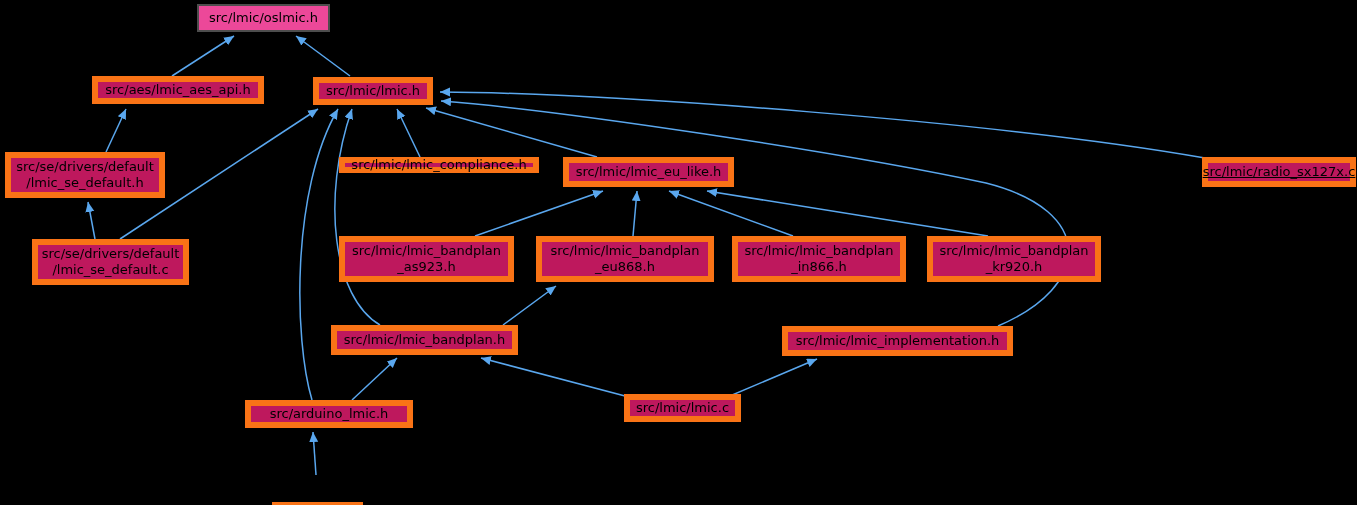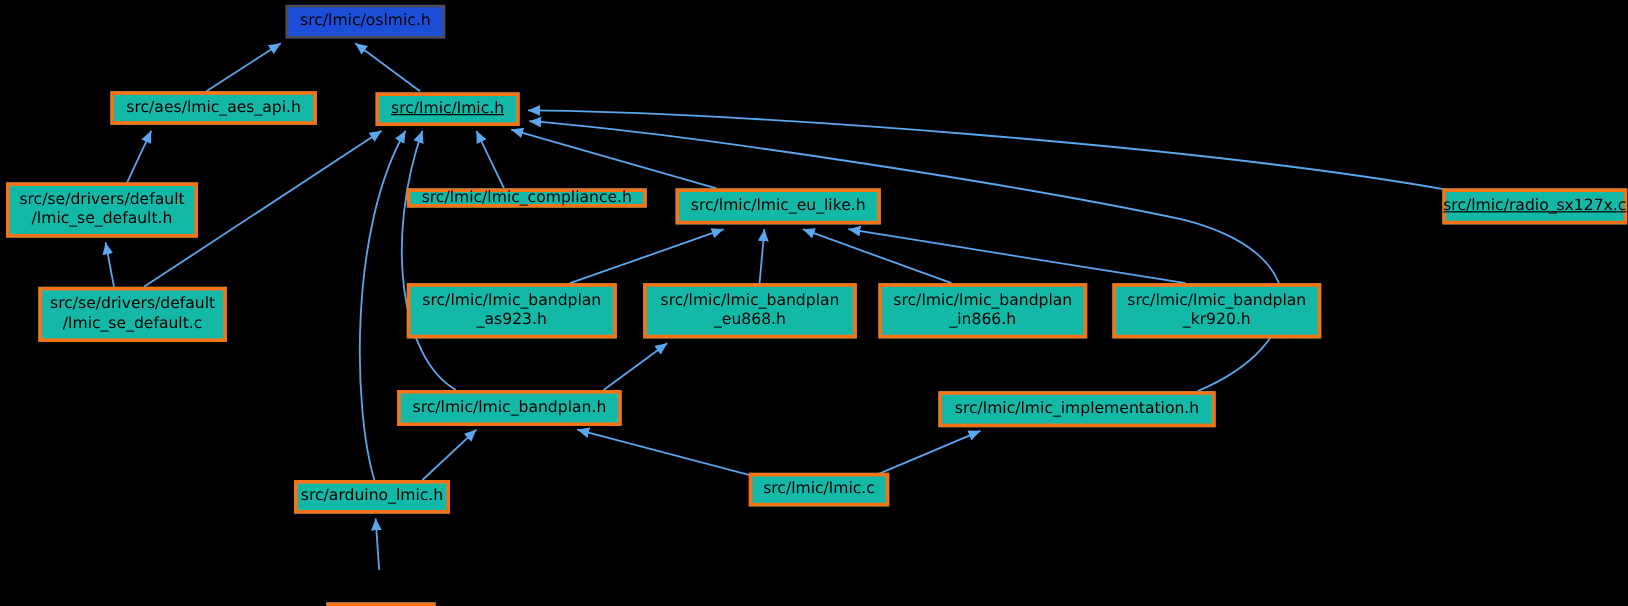--- a/index.html
+++ b/index.html
@@ -6,34 +6,33 @@
   body{
     width:1357px;height:505px;
     background:#000000;
     font-family:"DejaVu Sans","Liberation Sans",sans-serif;
     position:relative;overflow:hidden;
   }
   #graph-canvas{position:absolute;left:0;top:0;}
   .node{
     position:absolute;
     box-sizing:border-box;
-    background:#14b8a6;
-    border:3px solid #f97316;
+    background:#be185d;
+    border:6px solid #f97316;
     color:#000000;
     font-size:13px;
     line-height:1.25;
     display:flex;align-items:center;justify-content:center;
     text-align:center;
     white-space:pre-line;
     cursor:pointer;
   }
   .node.root{
-    background:#1d4ed8;
+    background:#ec4899;
     border:2px solid #4d4d4d;
-    margin-left:41px;
   }
   .edge{fill:none;stroke-width:1.5px;}
 </style>
 </head>
 <body>
 
 <svg id="graph-canvas" width="1357" height="505" viewBox="0 0 1357 505">
     <defs>
       <marker id="arrow" markerUnits="userSpaceOnUse" markerWidth="12" markerHeight="10" refX="10" refY="4.5" orient="auto">
         <path d="M0,0 L10,4.5 L0,9 Z" fill="#5aa7ee"></path>
@@ -56,34 +55,34 @@
     <path d="M988,236 L707,191" class="edge" stroke="#5aa7ee" marker-end="url(#arrow)"></path>
     <path d="M503,325 L556,286" class="edge" stroke="#5aa7ee" marker-end="url(#arrow)"></path>
     <path d="M352,400 L397,358" class="edge" stroke="#5aa7ee" marker-end="url(#arrow)"></path>
     <path d="M644,401 L481,358" class="edge" stroke="#5aa7ee" marker-end="url(#arrow)"></path>
     <path d="M718,401 L817,359" class="edge" stroke="#5aa7ee" marker-end="url(#arrow)"></path>
     <path d="M316,475 L313,432" class="edge" stroke="#5aa7ee" marker-end="url(#arrow)"></path>
   </svg>
 <div id="nodes-layer">
     <div class="node root" style="left: 197px; top: 4px; width: 133px; height: 28px;">src/lmic/oslmic.h</div>
     <div class="node" style="left: 92px; top: 76px; width: 172px; height: 28px;">src/aes/lmic_aes_api.h</div>
-    <div class="node" style="left: 313px; top: 77px; width: 120px; height: 28px; text-decoration: underline;">src/lmic/lmic.h</div>
+    <div class="node" style="left: 313px; top: 77px; width: 120px; height: 28px;">src/lmic/lmic.h</div>
     <div class="node" style="left: 5px; top: 152px; width: 160px; height: 46px;">src/se/drivers/default
 /lmic_se_default.h</div>
     <div class="node" style="left: 339px; top: 157px; width: 200px; height: 16px;">src/lmic/lmic_compliance.h</div>
     <div class="node" style="left: 563px; top: 157px; width: 171px; height: 30px;">src/lmic/lmic_eu_like.h</div>
     <div class="node" style="left: 1202px; top: 157px; width: 154px; height: 30px; text-decoration: underline;">src/lmic/radio_sx127x.c</div>
     <div class="node" style="left: 32px; top: 239px; width: 157px; height: 46px;">src/se/drivers/default
 /lmic_se_default.c</div>
     <div class="node" style="left: 339px; top: 236px; width: 175px; height: 46px;">src/lmic/lmic_bandplan
 _as923.h</div>
     <div class="node" style="left: 536px; top: 236px; width: 178px; height: 46px;">src/lmic/lmic_bandplan
 _eu868.h</div>
     <div class="node" style="left: 732px; top: 236px; width: 174px; height: 46px;">src/lmic/lmic_bandplan
 _in866.h</div>
     <div class="node" style="left: 927px; top: 236px; width: 174px; height: 46px;">src/lmic/lmic_bandplan
 _kr920.h</div>
     <div class="node" style="left: 331px; top: 325px; width: 187px; height: 30px;">src/lmic/lmic_bandplan.h</div>
     <div class="node" style="left: 782px; top: 326px; width: 231px; height: 30px;">src/lmic/lmic_implementation.h</div>
-    <div class="node" style="left: 245px; top: 400px; width: 130px; height: 28px;">src/arduino_lmic.h</div>
+    <div class="node" style="left: 245px; top: 400px; width: 168px; height: 28px;">src/arduino_lmic.h</div>
     <div class="node" style="left: 624px; top: 394px; width: 117px; height: 28px;">src/lmic/lmic.c</div>
     <div class="node" style="left: 272px; top: 502px; width: 91px; height: 28px;">src/lmic.h</div>
   </div>
 
 </body></html>

